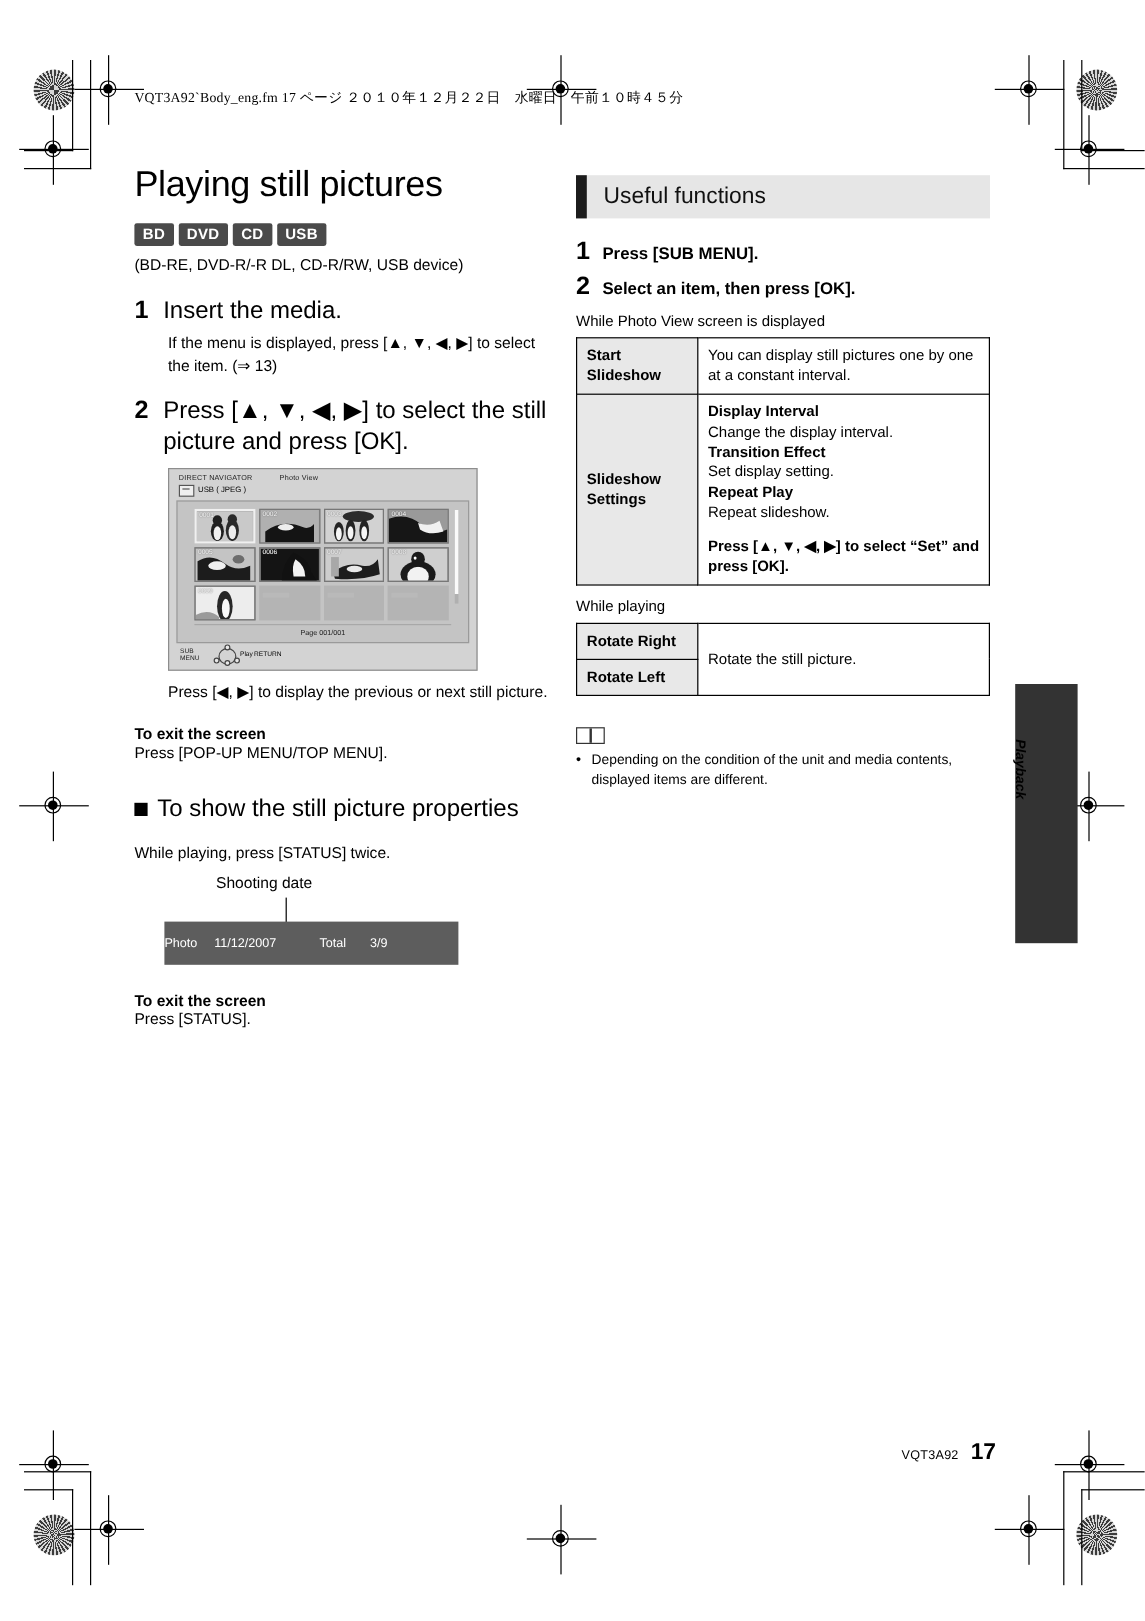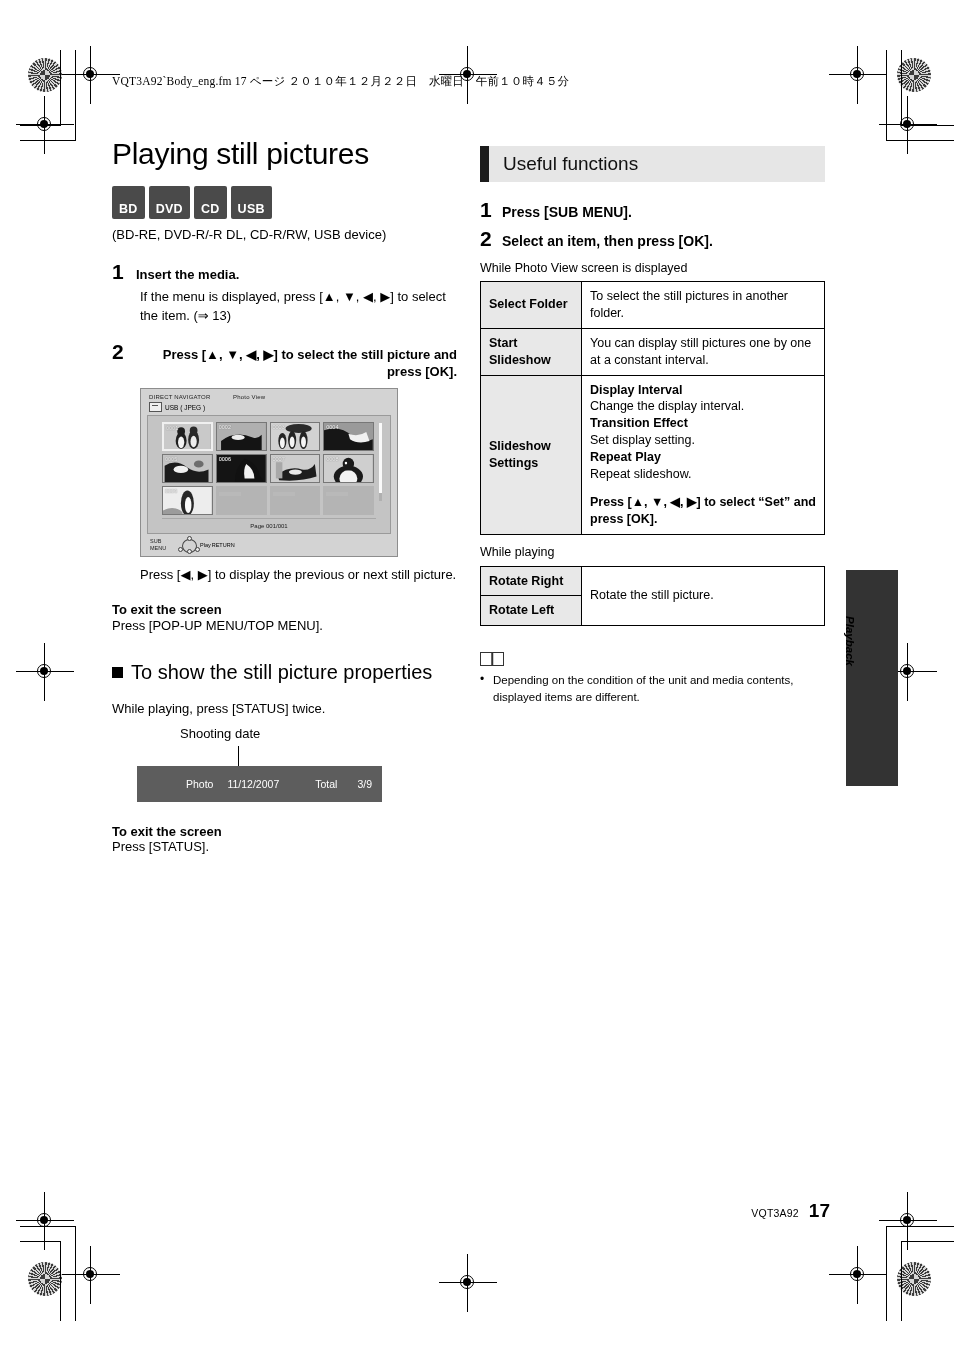--- a/index.html
+++ b/index.html
@@ -74,41 +74,40 @@
     line-height: 1.1;
   }
 
   .badges { margin: 0 0 8px 0; }
   .badge {
     display: inline-block;
     background: #4a4a4a;
     color: #fff;
     font-weight: bold;
     font-size: 12.5px;
-    padding: 16px 7px 3px 7px;
+    padding: 2px 7px 3px 7px;
     margin-right: 4px;
     border-radius: 2px;
     letter-spacing: .3px;
   }
 
   .media-line { font-size: 13px; margin: 0 0 18px 0; }
 
   .step { display: flex; align-items: baseline; margin-bottom: 5px; }
   .step-num {
     font-size: 21px;
     font-weight: bold;
     width: 24px;
     flex: none;
     line-height: 1.1;
   }
   .step-txt {
-    font-size: 13px;
-    font-weight: bold;
+    font-size: 20px;
+    font-weight: normal;
     line-height: 1.32;
-    text-align: right;
   }
   .step-body {
     margin: 2px 0 14px 28px;
     font-size: 13px;
     line-height: 1.45;
   }
 
   
   .screenshot {
     margin: 8px 0 0 28px;
@@ -260,21 +259,21 @@
   }
   .statusbar {
     position: absolute; left: 25px; top: 40px;
     width: 245px; height: 36px;
     background: #5d5d5d;
     color: #fff;
     display: flex; align-items: center;
     font-size: 10.5px;
   }
   .statusbar span { display: inline-block; }
-  .sb-photo { margin-left: 17px; padding-left: 32px; }
+  .sb-photo { margin-left: 0; }
   .sb-date { margin-left: 14px; }
   .sb-total { margin-left: 36px; }
   .sb-count { margin-left: 20px; }
 
   .exit-head { font-size: 13px; font-weight: bold; margin-top: 12px; }
   .exit-text { font-size: 13px; }
 
   
   .panel-head {
     display: flex; align-items: stretch;
@@ -704,24 +703,20 @@
     </div>
     <div class="rstep">
       <div class="n">2</div>
       <div class="t">Select an item, then press [OK].</div>
     </div>
 
     <div class="tbl-intro">While Photo View screen is displayed</div>
 
     <table class="fn">
       <tbody>
-          <tr>
-        <td class="key">Select Folder</td>
-        <td class="val">To select the still pictures in another folder.</td>
-      </tr>
       <tr>
         <td class="key">Start Slideshow</td>
         <td class="val">You can display still pictures one by one at a constant interval.</td>
       </tr>
       <tr>
         <td class="key">Slideshow Settings</td>
         <td class="val">
           <b>Display Interval</b>
           <span>Change the display interval.</span>
           <b>Transition Effect</b>

